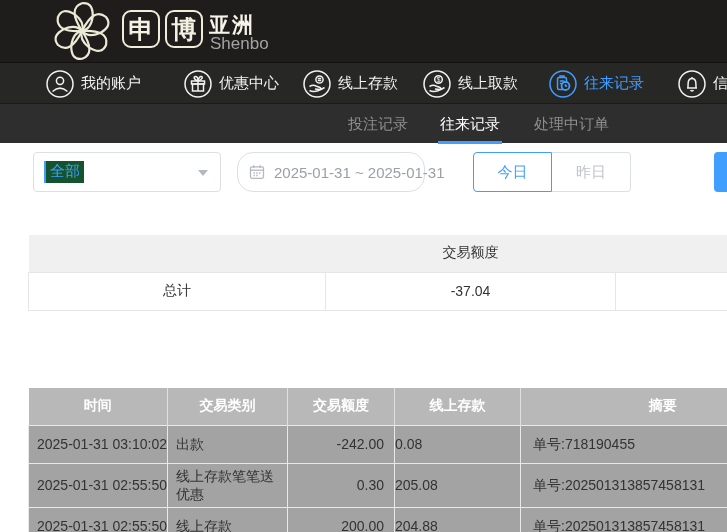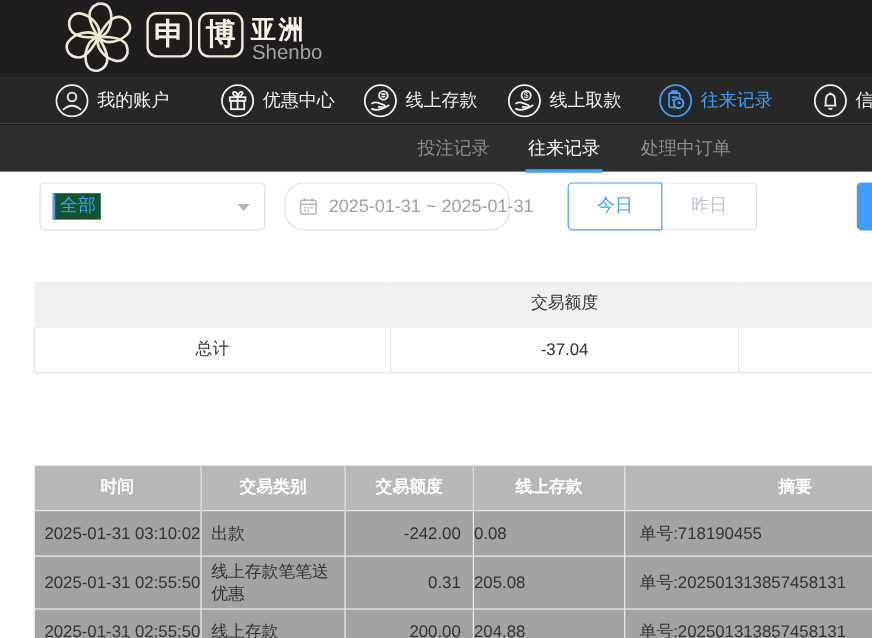--- a/index.html
+++ b/index.html
@@ -273,21 +273,21 @@
       <tr class="r1">
         <td class="td-time">2025-01-31 03:10:02</td>
         <td class="td-type">出款</td>
         <td class="td-amt">-242.00</td>
         <td class="td-bal">0.08</td>
         <td class="td-memo">单号:718190455</td>
       </tr>
       <tr class="r2">
         <td class="td-time">2025-01-31 02:55:50</td>
         <td class="td-type">线上存款笔笔送优惠</td>
-        <td class="td-amt">0.31</td>
+        <td class="td-amt">0.30</td>
         <td class="td-bal">205.08</td>
         <td class="td-memo">单号:202501313857458131</td>
       </tr>
       <tr class="r3">
         <td class="td-time">2025-01-31 02:55:50</td>
         <td class="td-type">线上存款</td>
         <td class="td-amt">200.00</td>
         <td class="td-bal">204.88</td>
         <td class="td-memo">单号:202501313857458131</td>
       </tr>

